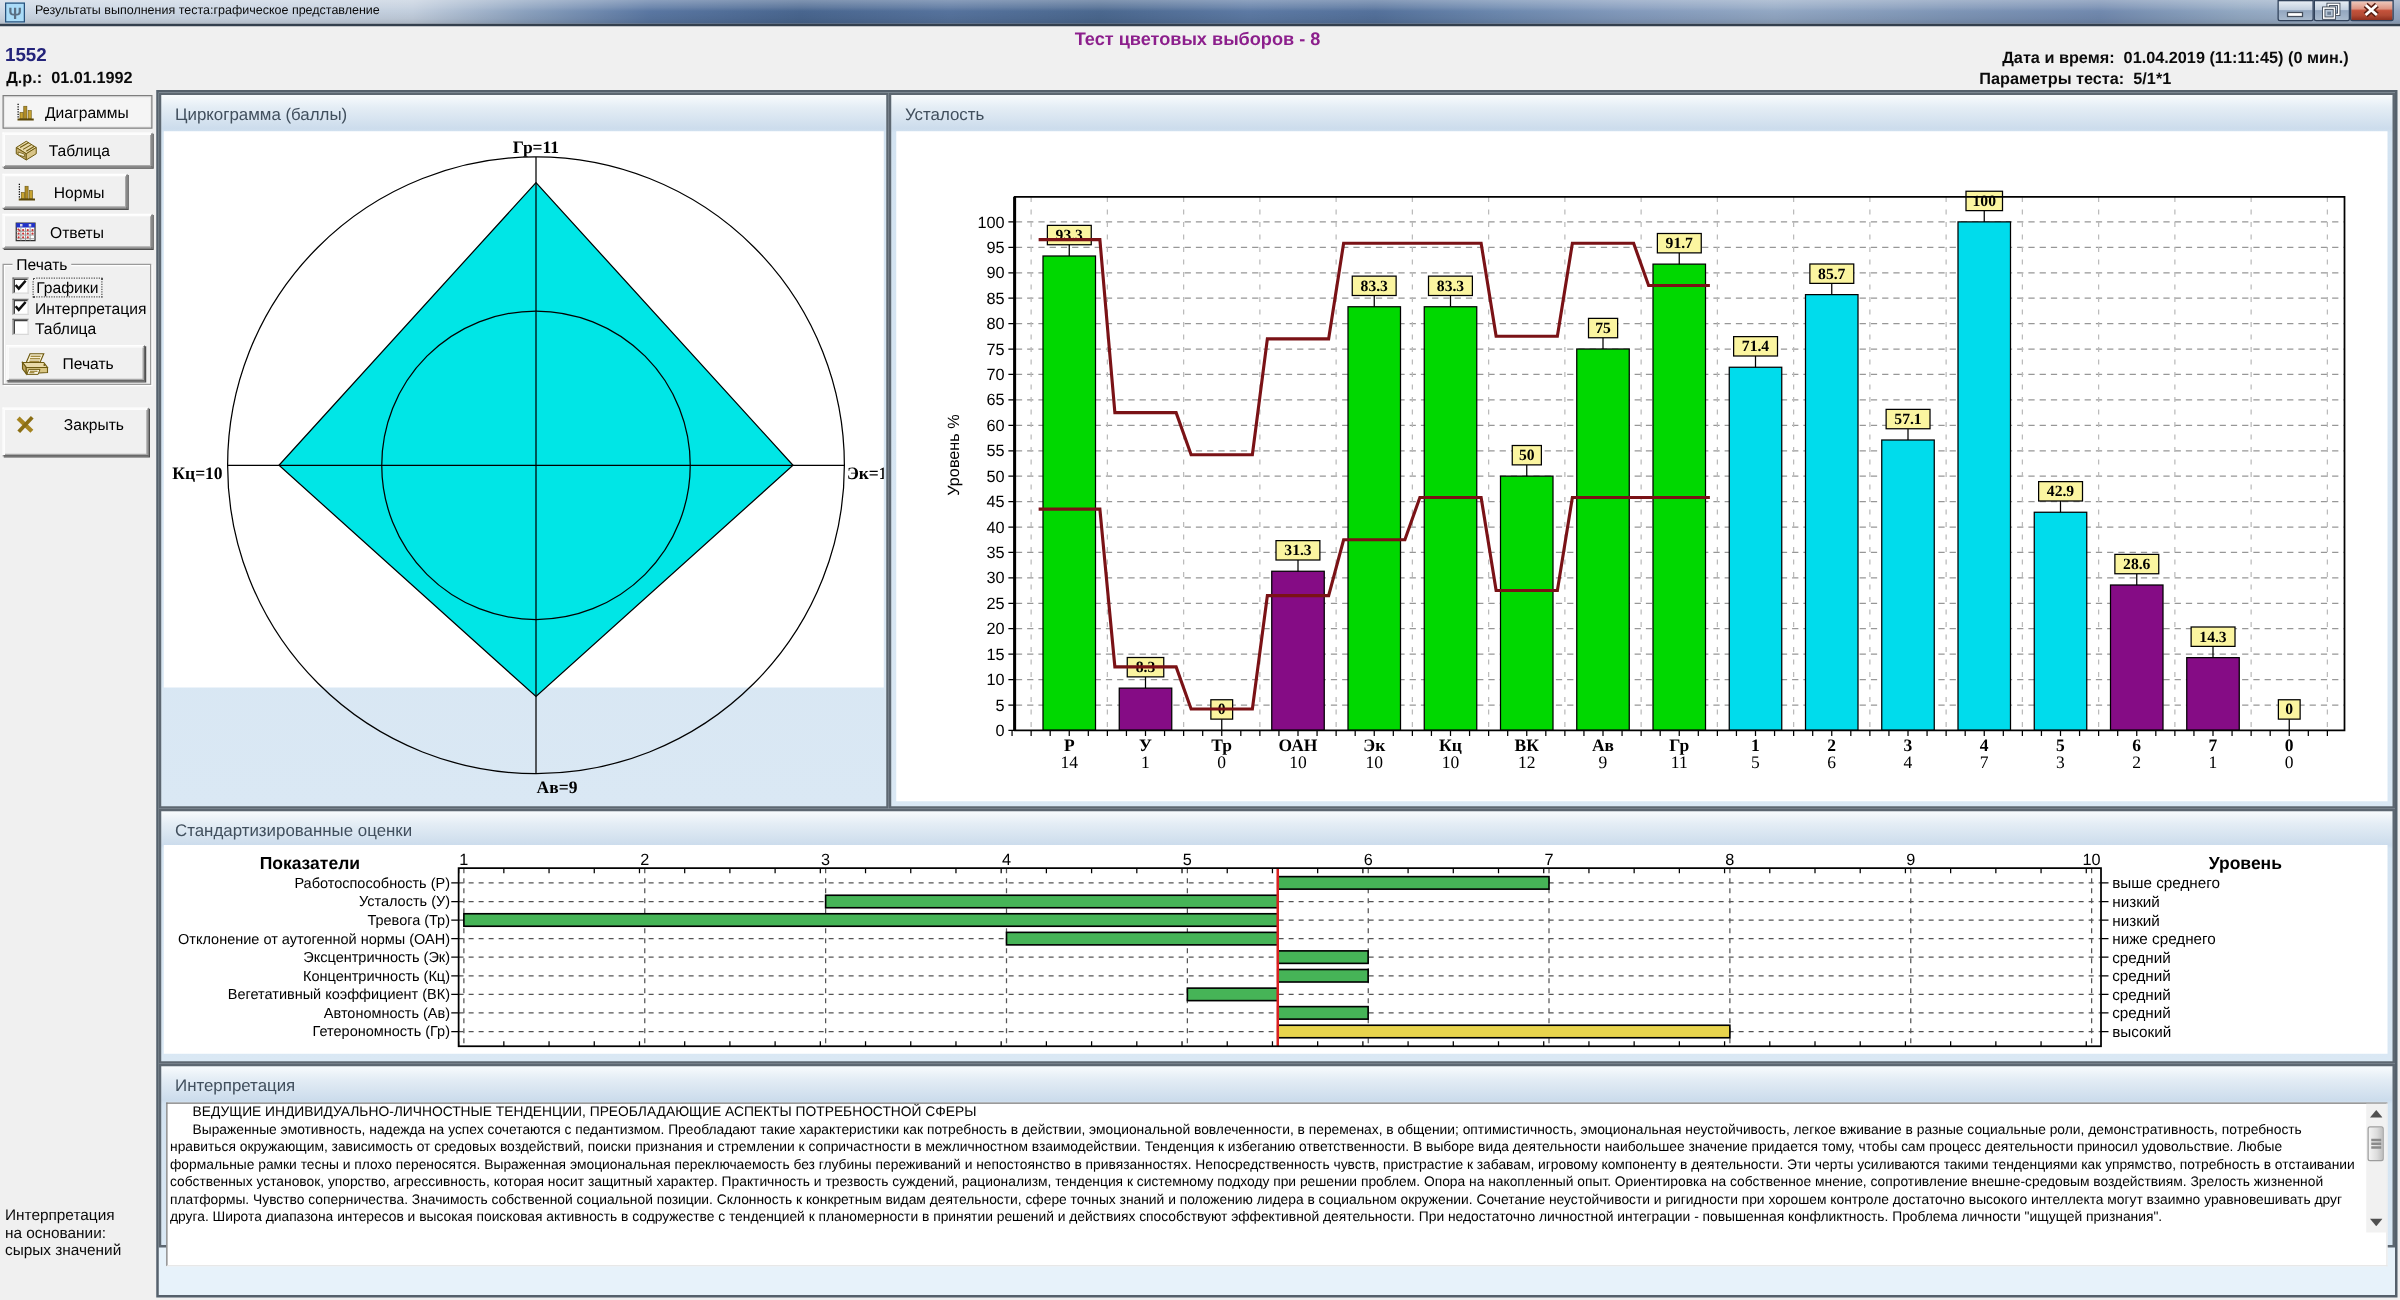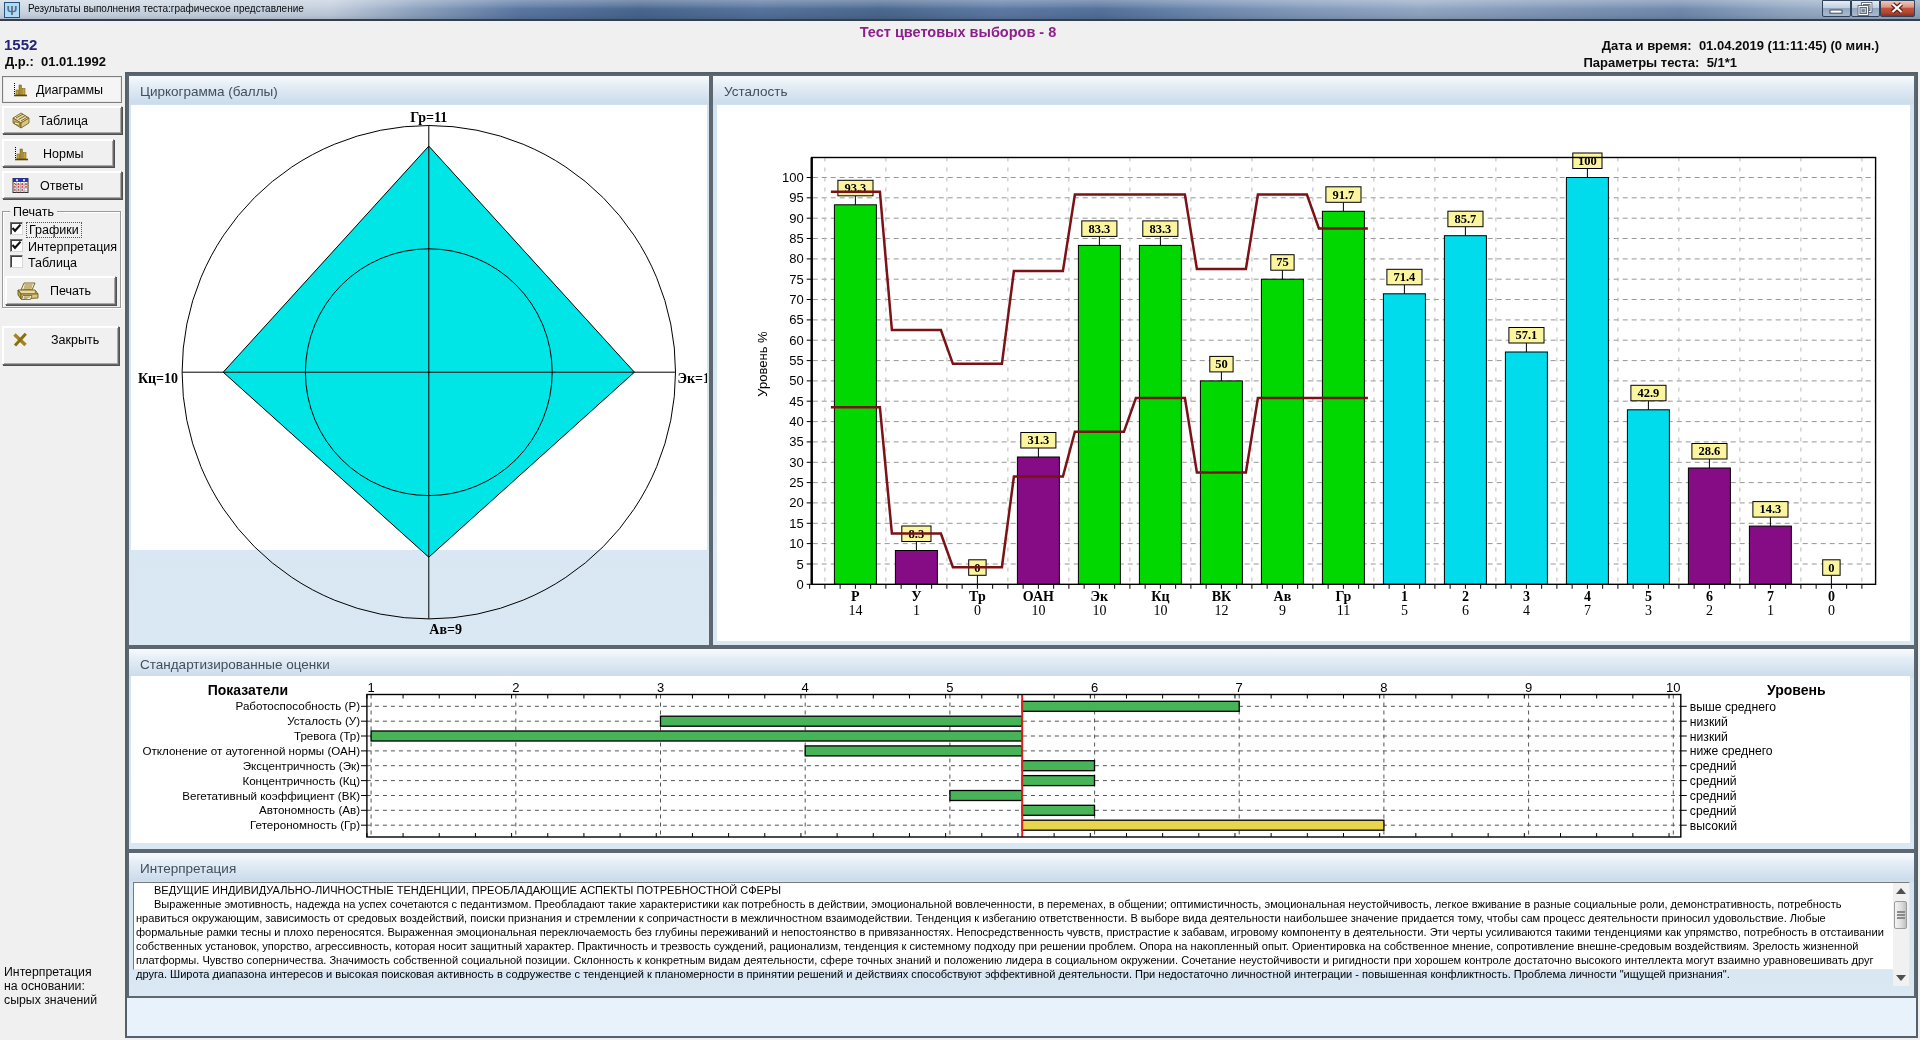--- a/index.html
+++ b/index.html
@@ -57,21 +57,21 @@
 <div class="btn" style="left:2px;top:106px;width:120px;height:28px">
  <div class="abs" style="left:8px;top:3px"><svg width="20" height="20" viewBox="0 0 20 20">
         <polygon points="2,8 10,3 18,8 10,13" fill="#e8d9a8" stroke="#6e5a10" stroke-width="0.8"></polygon>
         <polygon points="2,8 10,13 10,18 2,13" fill="#c8b070" stroke="#6e5a10" stroke-width="0.8"></polygon>
         <polygon points="18,8 10,13 10,18 18,13" fill="#d8c488" stroke="#6e5a10" stroke-width="0.8"></polygon>
         <path d="M5 8 L12 4 M7.5 9.5 L14.5 5.5 M10 11 L16.5 7" stroke="#6e5a10" stroke-width="0.9" fill="none"></path>
         <rect x="3.5" y="10.5" width="5" height="2.2" fill="#f4ecd0" stroke="#6e5a10" stroke-width="0.6" transform="skewY(18)"></rect>
       </svg></div>
     <div class="abs" style="left:36px;top:7px;font-size:12.5px">Таблица</div>
   </div>
-<div class="btn" style="left:2px;top:139px;width:112px;height:28px">
+<div class="btn" style="left:2px;top:139px;width:100px;height:28px">
  <div class="abs" style="left:10px;top:6px"><svg width="16" height="16" viewBox="0 0 16 16">
         <line x1="2.5" y1="1" x2="2.5" y2="13" stroke="#000" stroke-width="1" stroke-dasharray="1,1"></line>
         <rect x="4" y="8" width="2.5" height="5" fill="#c8a432" stroke="#6e5a10" stroke-width=".5"></rect>
         <rect x="7" y="3" width="2.5" height="10" fill="#b08d28" stroke="#6e5a10" stroke-width=".5"></rect>
         <rect x="10.5" y="6.5" width="2.5" height="6.5" fill="#c8a432" stroke="#6e5a10" stroke-width=".5"></rect>
         <line x1="2" y1="13.5" x2="15" y2="13.5" stroke="#5a4708" stroke-width="1.6"></line>
       </svg></div>
     <div class="abs" style="left:40px;top:7px;font-size:12.5px">Нормы</div>
   </div>
 <div class="btn" style="left:2px;top:171px;width:120px;height:28px">
@@ -580,21 +580,21 @@
         <line x1="1549.8" y1="149.2" x2="1555.8" y2="149.2" stroke="#000" stroke-width="1"></line>
         <text x="1558.8" y="153.7" font-family="Liberation Sans" font-size="12.2" fill="#000">высокий</text>
         <rect x="891.2" y="144.2" width="361.7" height="10" fill="#e8d44d" stroke="#000" stroke-width="1.3"></rect>
         <line x1="891.2" y1="18.5" x2="891.2" y2="161.0" stroke="#d92121" stroke-width="2"></line>
         <rect x="235.9" y="18.5" width="1313.9" height="142.5" fill="none" stroke="#000" stroke-width="1.4"></rect>
       </svg>
     </div>
 </div>
 <div class="gbox" style="left:127px;top:851px;width:1789px;height:147px">
  <div class="gcap">Интерпретация</div>
- <div class="abs" style="left:4px;top:29px;width:1777px;height:88px;background:#fff;border:1px solid #7a7a7a;border-right-color:#e8e8e8;border-bottom-color:#e8e8e8">
+ <div class="abs" style="left:4px;top:29px;width:1777px;height:131px;background:#fff;border:1px solid #7a7a7a;border-right-color:#e8e8e8;border-bottom-color:#e8e8e8">
    <div class="abs" style="left:2px;top:0px;width:1757px;height:103px;overflow:hidden;font-size:11.05px;line-height:14.05px;color:#000">
      <div style="text-indent:18px">ВЕДУЩИЕ ИНДИВИДУАЛЬНО-ЛИЧНОСТНЫЕ ТЕНДЕНЦИИ, ПРЕОБЛАДАЮЩИЕ АСПЕКТЫ ПОТРЕБНОСТНОЙ СФЕРЫ</div>
      <div style="text-indent:18px">Выраженные эмотивность, надежда на успех сочетаются с педантизмом. Преобладают такие характеристики как потребность в действии, эмоциональной вовлеченности, в переменах, в общении; оптимистичность, эмоциональная неустойчивость, легкое вживание в разные социальные роли, демонстративность, потребность нравиться окружающим, зависимость от средовых воздействий, поиски признания и стремлении к сопричастности в межличностном взаимодействии. Тенденция к избеганию ответственности. В выборе вида деятельности наибольшее значение придается тому, чтобы сам процесс деятельности приносил удовольствие. Любые формальные рамки тесны и плохо переносятся. Выраженная эмоциональная переключаемость без глубины переживаний и непостоянство в привязанностях.  Непосредственность чувств, пристрастие к забавам, игровому компоненту в деятельности. Эти черты усиливаются такими тенденциями как упрямство, потребность в отстаивании собственных установок, упорство, агрессивность, которая носит защитный характер. Практичность и трезвость суждений, рационализм, тенденция к системному подходу при решении проблем. Опора на накопленный опыт. Ориентировка на собственное мнение, сопротивление внешне-средовым воздействиям. Зрелость жизненной платформы. Чувство соперничества. Значимость собственной социальной позиции. Склонность к конкретным видам деятельности, сфере точных знаний и положению лидера в социальном окружении. Сочетание неустойчивости и ригидности при хорошем контроле достаточно высокого интеллекта могут взаимно уравновешивать друг друга. Широта диапазона интересов и высокая поисковая активность в содружестве с тенденцией к планомерности в принятии решений и действиях способствуют эффективной деятельности. При недостаточно личностной интеграции - повышенная конфликтность. Проблема личности "ищущей признания".</div>
    </div>
    <div class="abs" style="right:0;top:0;width:16px;height:103px;background:#f1f1f1">
      <svg class="abs" style="left:3px;top:5px" width="10" height="8">
           <polygon points="5,0 10,6 0,6" fill="#505050"></polygon>
         </svg>
      <div class="abs" style="left:1px;top:18px;width:13px;height:28px;background:linear-gradient(90deg,#f4f4f4,#dcdcdc 60%,#bfbfbf);border:1px solid #9d9d9d;border-radius:2px">
        <div style="position:absolute;left:2px;top:9px;width:8px;height:1.5px;background:#8a8a8a"></div>

